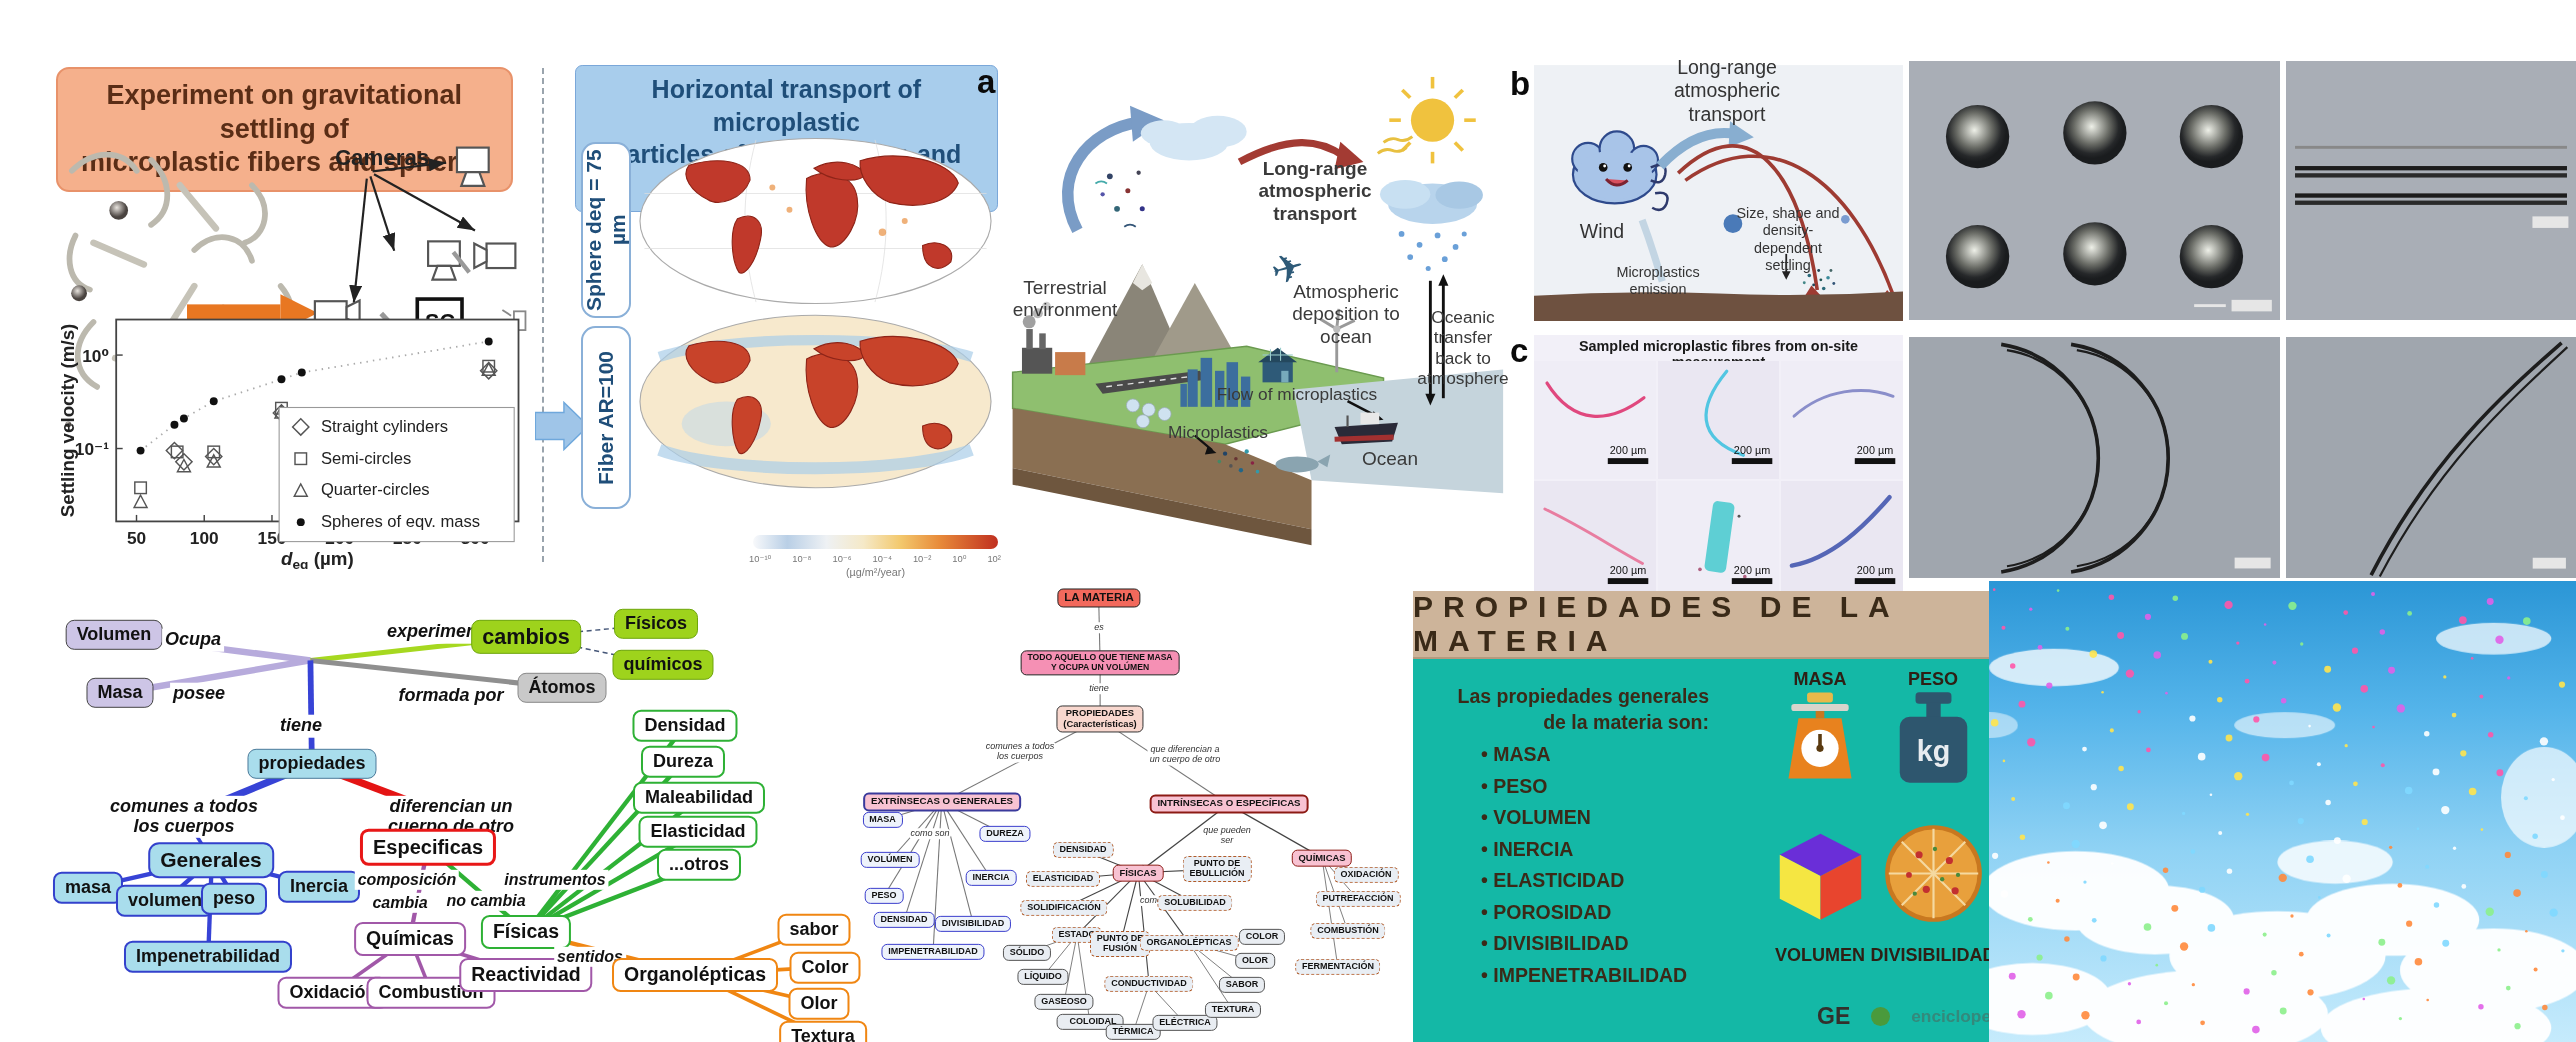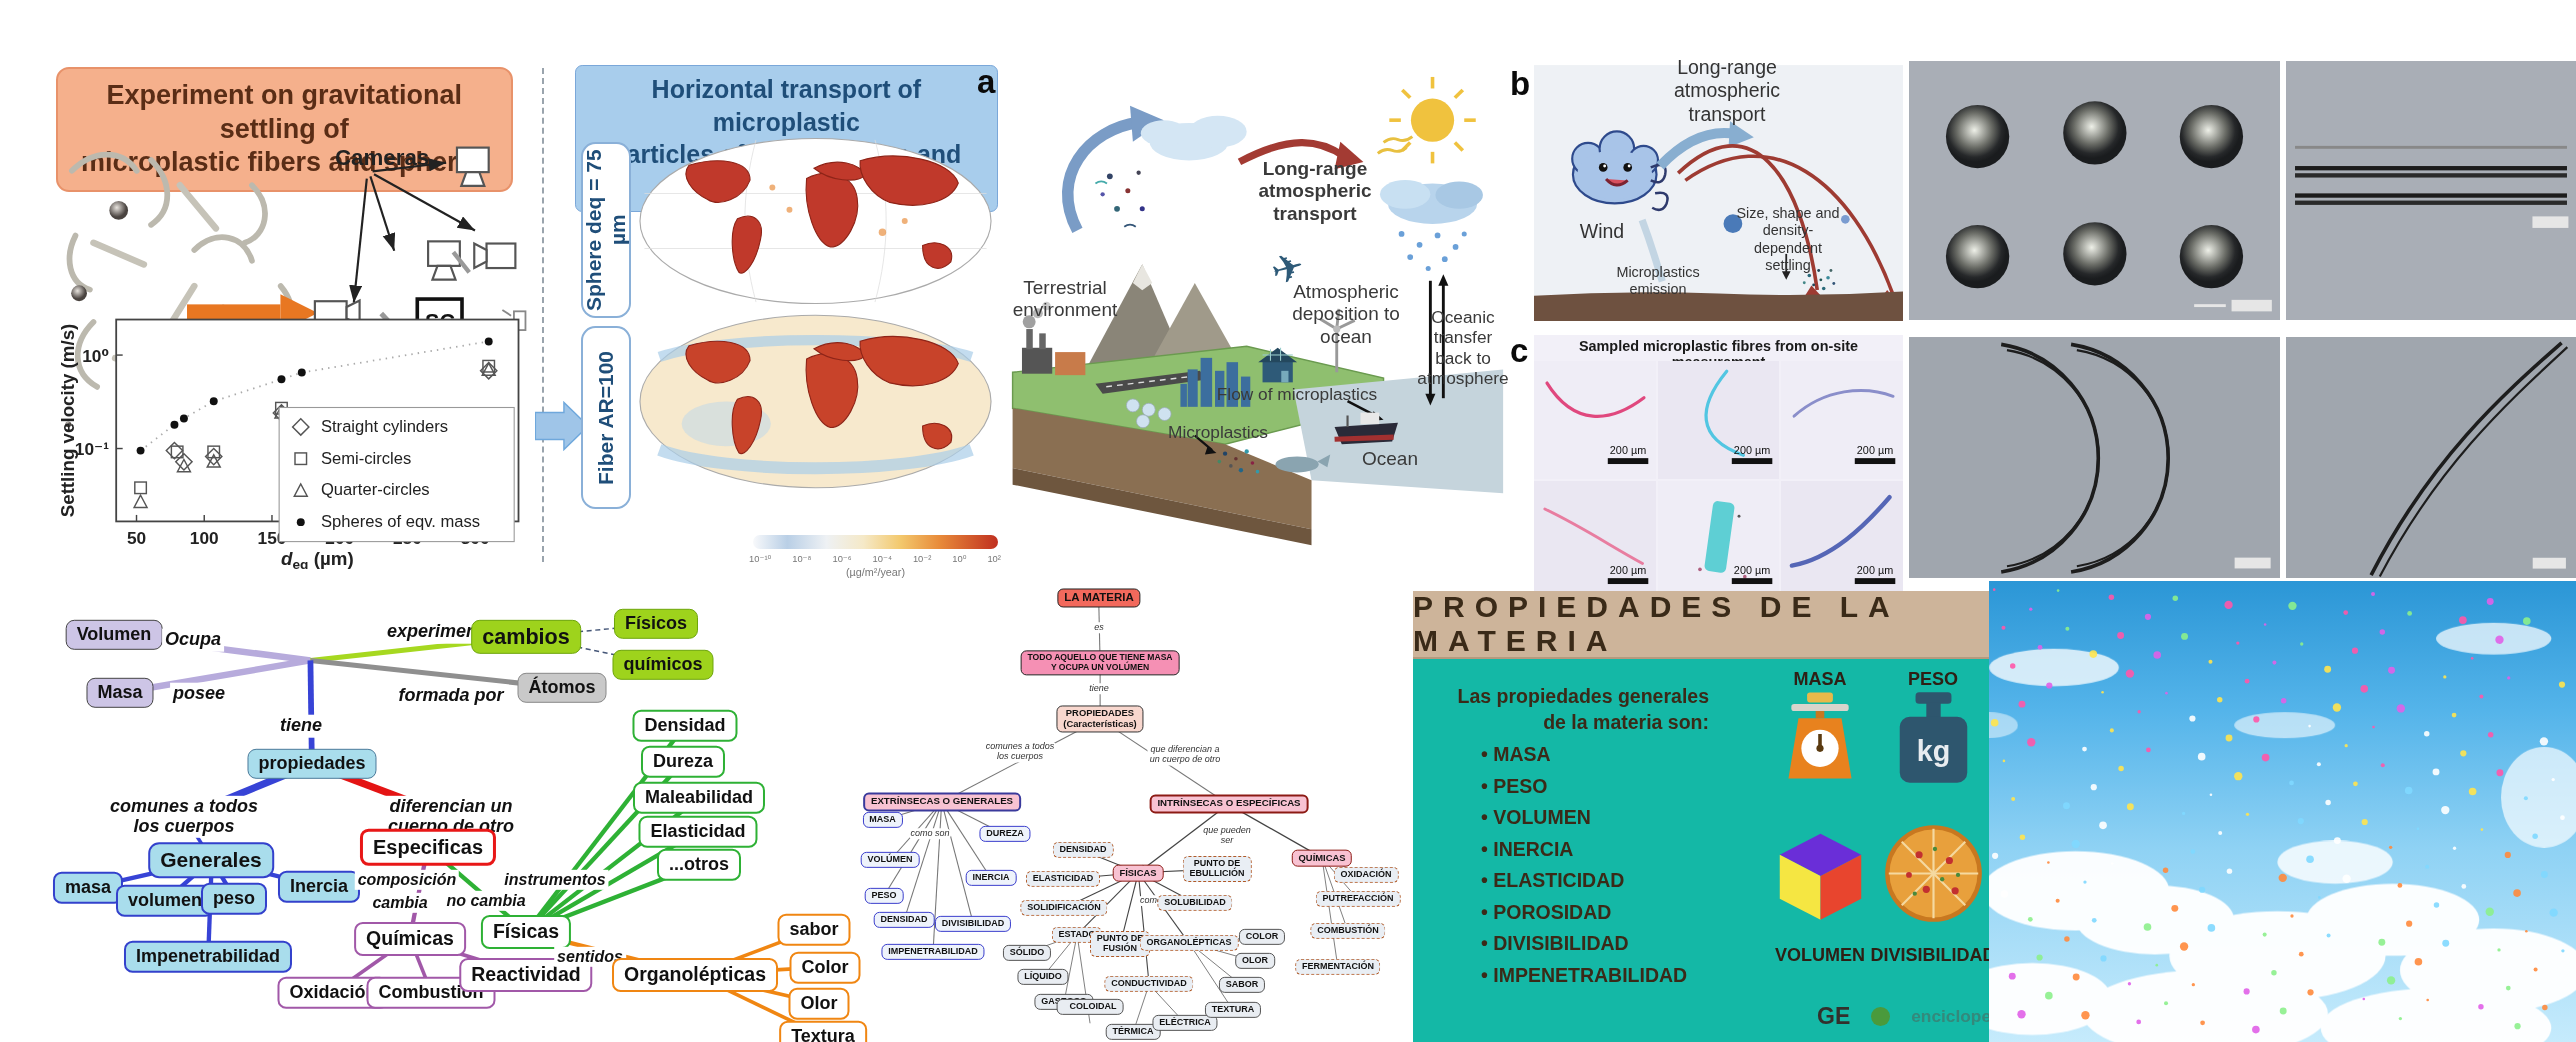--- a/index.html
+++ b/index.html
@@ -772,21 +772,21 @@
     <div class="nd mdash" style="left: 259px; top: 369px;">PUNTO DE
 FUSIÓN</div>
     <div class="nd mdash" style="left: 356px; top: 294px;">PUNTO DE
 EBULLICIÓN</div>
     <div class="nd mdash" style="left: 334px; top: 328px;">SOLUBILIDAD</div>
     <div class="nd mdash" style="left: 328px; top: 368px;">ORGANOLÉPTICAS</div>
     <div class="nd mdash" style="left: 288px; top: 409px;">CONDUCTIVIDAD</div>
     <div class="nd mgry" style="left: 166px; top: 378px;">SÓLIDO</div>
     <div class="nd mgry" style="left: 182px; top: 402px;">LÍQUIDO</div>
     <div class="nd mgry" style="left: 203px; top: 427px;">GASEOSO</div>
-    <div class="nd mgry" style="left: 229px; top: 432px; padding-left: 12px;">COLOIDAL</div>
+    <div class="nd mgry" style="left: 229px; top: 447px; padding-left: 12px;">COLOIDAL</div>
     <div class="nd mgry" style="left: 272px; top: 457px;">TÉRMICA</div>
     <div class="nd mgry" style="left: 324px; top: 448px;">ELÉCTRICA</div>
     <div class="nd mgry" style="left: 401px; top: 362px;">COLOR</div>
     <div class="nd mgry" style="left: 394px; top: 386px;">OLOR</div>
     <div class="nd mgry" style="left: 381px; top: 410px;">SABOR</div>
     <div class="nd mgry" style="left: 372px; top: 435px;">TEXTURA</div>
     <div class="nd mdash" style="left: 505px; top: 300px;">OXIDACIÓN</div>
     <div class="nd mdash" style="left: 497px; top: 324px;">PUTREFACCIÓN</div>
     <div class="nd mdash" style="left: 487px; top: 356px;">COMBUSTIÓN</div>
     <div class="nd mdash" style="left: 477px; top: 392px;">FERMENTACIÓN</div>

